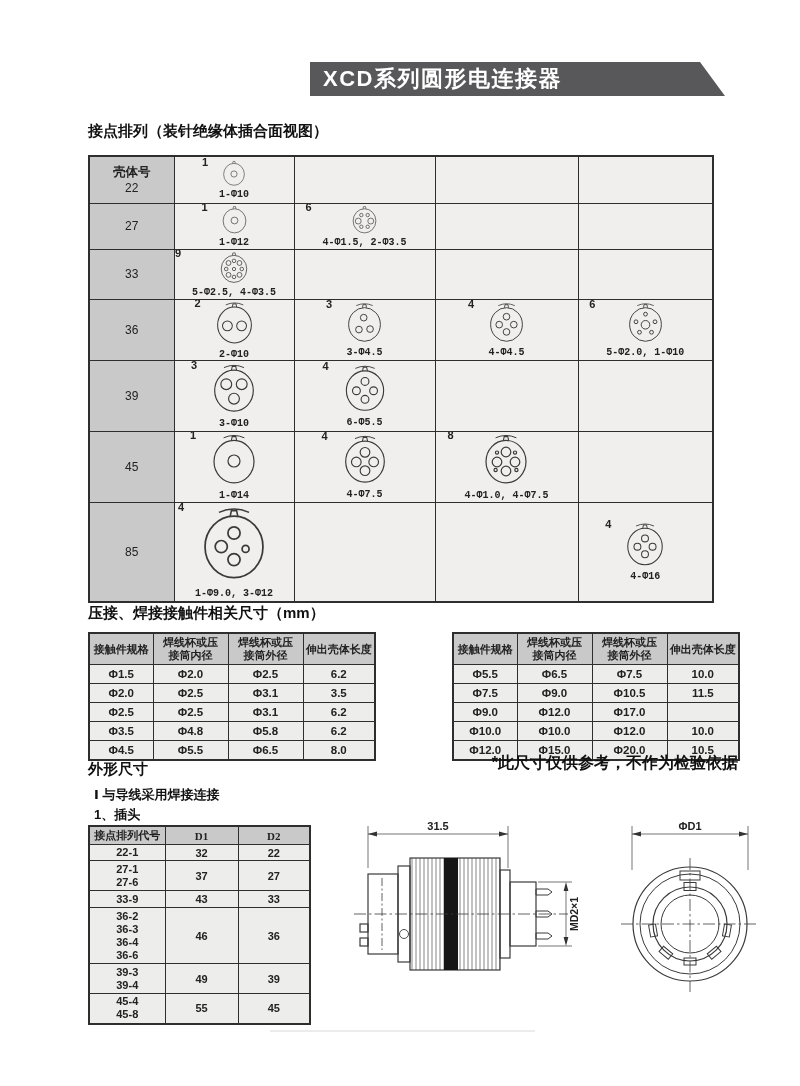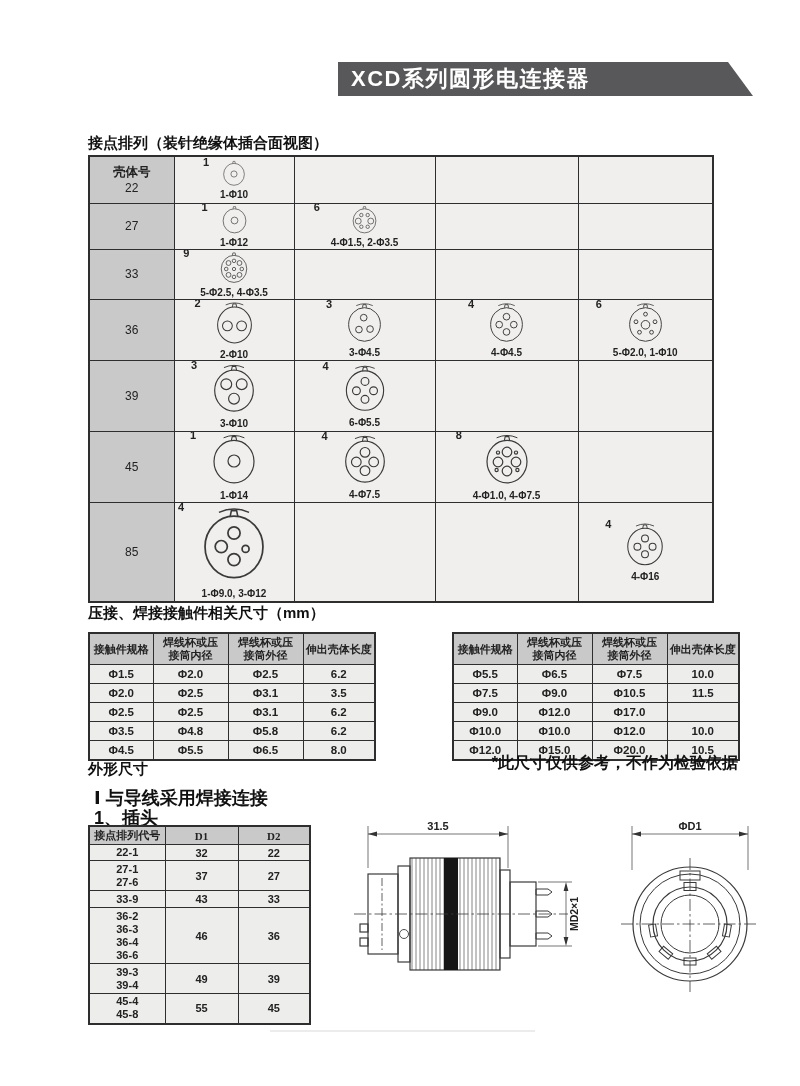--- a/index.html
+++ b/index.html
@@ -3,39 +3,39 @@
 <meta charset="utf-8">
 <style>
   html,body{margin:0;padding:0;background:#ffffff;}
   body{font-family:"Liberation Sans","DejaVu Sans",sans-serif;color:#1a1a1a;}
   #page{position:relative;width:800px;height:1086px;background:#ffffff;overflow:hidden;}
   .abs{position:absolute;}
   
   #banner{position:absolute;left:310px;top:62px;width:415px;height:34px;background:#58585a;
     clip-path:polygon(0 0,390px 0,415px 100%,0 100%);
     color:#ffffff;font-size:22px;font-weight:bold;line-height:34px;padding-left:13px;
-    box-sizing:border-box;letter-spacing:1.5px;margin-left:28px;}
+    box-sizing:border-box;letter-spacing:1.5px;}
   
   .h1{font-size:15px;font-weight:bold;color:#111;}
-  .h2{font-size:18px;font-weight:bold;color:#111;}
-  #heading-contact{left:88px;top:134px;}
+  .h2{font-size:13px;font-weight:bold;color:#111;}
+  #heading-contact{left:88px;top:122px;}
   #heading-dims{left:88px;top:604px;}
   #heading-outline{left:88px;top:760px;}
   #sub1{left:94px;top:786px;}
   #sub2{left:94px;top:806px;}
   
   table.grid{border-collapse:collapse;table-layout:fixed;background:#f0efed;border:2px solid #2e2e2e;}
   table.grid td{border:1px solid #2e2e2e;padding:0;overflow:hidden;vertical-align:middle;}
   #contact-table{left:88px;top:155px;}
   td.shell{background:#c9c9c9;text-align:center;font-size:12px;color:#222;}
   .shellhdr{font-weight:bold;font-size:12.5px;}
   .cellwrap{position:relative;display:flex;justify-content:center;align-items:center;height:100%;}
   .stk{position:relative;display:flex;flex-direction:column;align-items:center;}
   .cnt{position:absolute;left:-17px;top:-3px;font-weight:bold;font-size:11px;color:#222;}
-  .lbl{font-weight:bold;font-size:10px;color:#222;white-space:nowrap;margin-top:0px;}
+  .lbl{font-weight:bold;font-size:10px;color:#222;white-space:nowrap;margin-top:0px;font-family:Liberation Mono, monospace;}
   #dims-left{left:88px;top:632px;}
   #dims-right{left:452px;top:632px;}
   table.dims td{text-align:center;font-weight:600;color:#222;}
   td.hd{background:#c9c9c9;font-size:11px;font-weight:bold;white-space:pre-line;line-height:1.15;height:30px;}
   td.dd{font-size:11.5px;height:18px;background:#ededeb;}
   #footnote{left:438px;top:753px;width:300px;text-align:right;font-weight:bold;font-size:16px;color:#111;}
   #plug-table{left:88px;top:825px;}
   table.plug td{text-align:center;font-weight:600;font-size:11px;color:#222;}
   td.phd{background:#c9c9c9;font-weight:bold;height:17px;font-family:Liberation Serif, serif;}
   td.pdd{background:#ededeb;}

